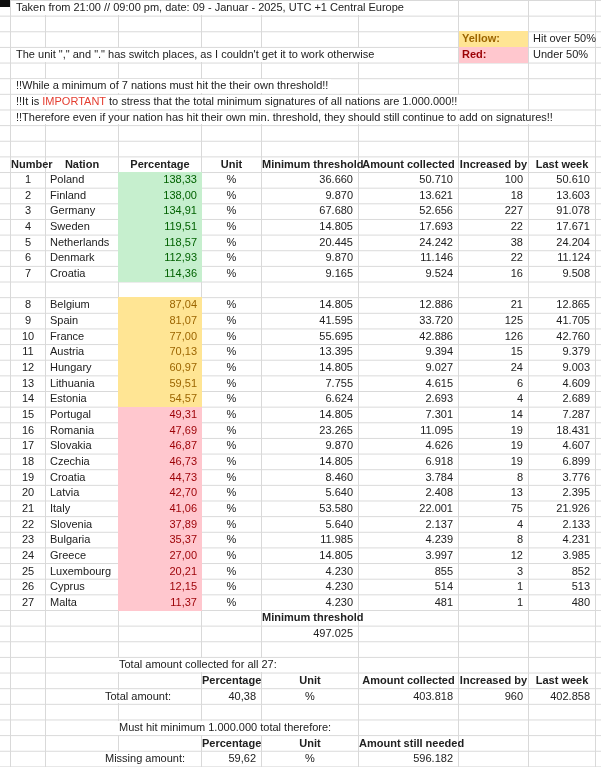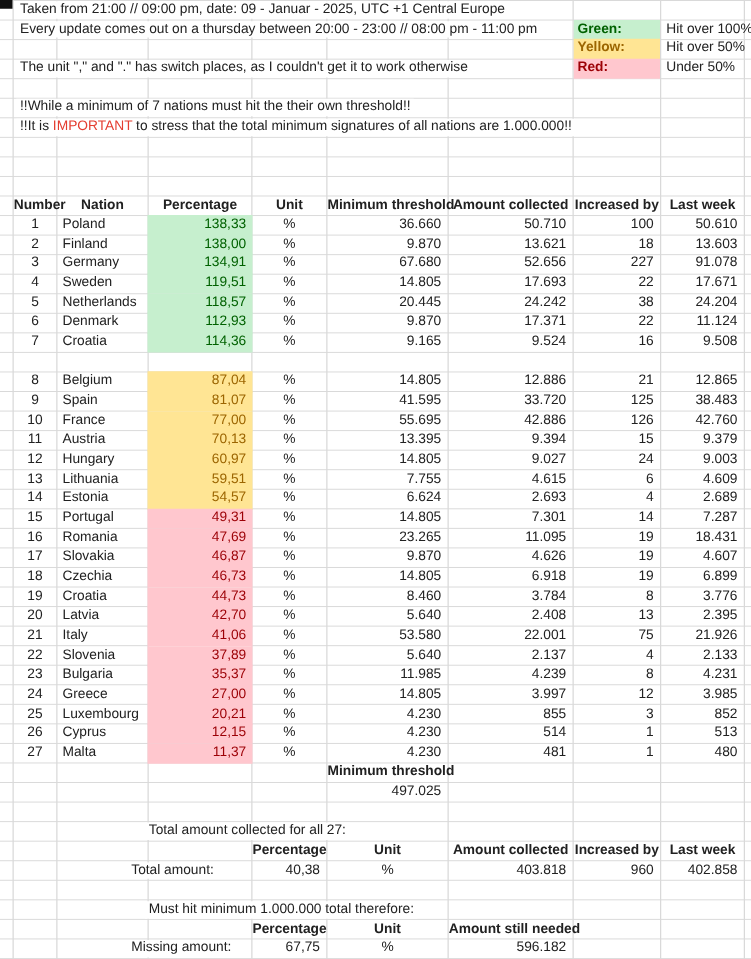--- a/index.html
+++ b/index.html
@@ -57,40 +57,38 @@
     <div class="vline" style="left: 261px;"></div>
     <div class="vline" style="left: 201px;"></div>
     <div class="vline" style="left: 118px;"></div>
     <div class="vline" style="left: 45px;"></div>
     <div class="vline" style="left: 10px;"></div>
   <div id="corner"></div>
 
   <div class="row" style="--r:0">
     <span class="txt note-x">Taken from 21:00 // 09:00 pm, date: 09 - Januar - 2025, UTC +1 Central Europe</span>
   </div>
-  <div class="row" style="--r:1">
-    <span class="txt note-x">Every update comes out on a thursday between 20:00 - 23:00 // 08:00 pm - 11:00 pm</span>
-    <span class="cell cG al legend-cell" style="background: rgb(198, 239, 206); color: rgb(0, 97, 0);">Green:</span>
-    <span class="cell cH al">Hit over 100%</span>
-  </div>
   <div class="row" style="--r:2">
     <span class="cell cG al legend-cell" style="background: rgb(255, 229, 148); color: rgb(156, 101, 0);">Yellow:</span>
     <span class="cell cH al">Hit over 50%</span>
   </div>
   <div class="row" style="--r:3">
     <span class="txt note-x">The unit "," and "." has switch places, as I couldn't get it to work otherwise</span>
     <span class="cell cG al legend-cell" style="background: rgb(255, 199, 206); color: rgb(156, 0, 6);">Red:</span>
     <span class="cell cH al">Under 50%</span>
   </div>
 
   <div class="row" style="--r:5">
     <span class="txt note-x">!!While a minimum of 7 nations must hit the their own threshold!!</span>
   </div>
   <div class="row" style="--r:6">
     <span class="txt note-x"><span>!!It is </span><span class="imp">IMPORTANT</span><span> to stress that the total minimum signatures of all nations are 1.000.000!!</span></span>
+  </div>
+  <div class="row" style="--r:7">
+    <span class="txt note-x">!!Therefore even if your nation has hit their own min. threshold, they should still continue to add on signatures!!</span>
   </div>
 
   <div class="row b" style="--r:10">
     <span class="cell cA ac">Number</span>
     <span class="cell cB ac">Nation</span>
     <span class="cell cC ac">Percentage</span>
     <span class="cell cD ac">Unit</span>
     <span class="cell cE ac">Minimum threshold</span>
     <span class="cell cF ac">Amount collected</span>
     <span class="cell cG ac">Increased by</span>
@@ -147,21 +145,21 @@
     <span class="cell cF ar">24.242</span>
     <span class="cell cG ar">38</span>
     <span class="cell cH ar">24.204</span>
   </div>
       <div class="row" style="--r: 16;">
     <span class="cell cA ac">6</span>
     <span class="cell cB al">Denmark</span>
     <span class="cell pct tier-green">112,93</span>
     <span class="cell cD ac">%</span>
     <span class="cell cE ar">9.870</span>
-    <span class="cell cF ar">17.371</span>
+    <span class="cell cF ar">11.146</span>
     <span class="cell cG ar">22</span>
     <span class="cell cH ar">11.124</span>
   </div>
       <div class="row" style="--r: 17;">
     <span class="cell cA ac">7</span>
     <span class="cell cB al">Croatia</span>
     <span class="cell pct tier-green">114,36</span>
     <span class="cell cD ac">%</span>
     <span class="cell cE ar">9.165</span>
     <span class="cell cF ar">9.524</span>
@@ -179,21 +177,21 @@
     <span class="cell cH ar">12.865</span>
   </div>
       <div class="row" style="--r: 20;">
     <span class="cell cA ac">9</span>
     <span class="cell cB al">Spain</span>
     <span class="cell pct tier-yellow">81,07</span>
     <span class="cell cD ac">%</span>
     <span class="cell cE ar">41.595</span>
     <span class="cell cF ar">33.720</span>
     <span class="cell cG ar">125</span>
-    <span class="cell cH ar">38.483</span>
+    <span class="cell cH ar">41.705</span>
   </div>
       <div class="row" style="--r: 21;">
     <span class="cell cA ac">10</span>
     <span class="cell cB al">France</span>
     <span class="cell pct tier-yellow">77,00</span>
     <span class="cell cD ac">%</span>
     <span class="cell cE ar">55.695</span>
     <span class="cell cF ar">42.886</span>
     <span class="cell cG ar">126</span>
     <span class="cell cH ar">42.760</span>
@@ -399,17 +397,17 @@
   <div class="row" style="--r:46">
     <span class="txt title-x">Must hit minimum 1.000.000 total therefore:</span>
   </div>
   <div class="row b" style="--r:47">
     <span class="cell cD ac">Percentage</span>
     <span class="cell cE ac">Unit</span>
     <span class="cell cF ac">Amount still needed</span>
   </div>
   <div class="row" style="--r:48">
     <span class="txt label-x">Missing amount:</span>
-    <span class="cell cD ar">67,75</span>
+    <span class="cell cD ar">59,62</span>
     <span class="cell cE ac">%</span>
     <span class="cell cF ar">596.182</span>
   </div>
 </div>
 
 </body></html>

